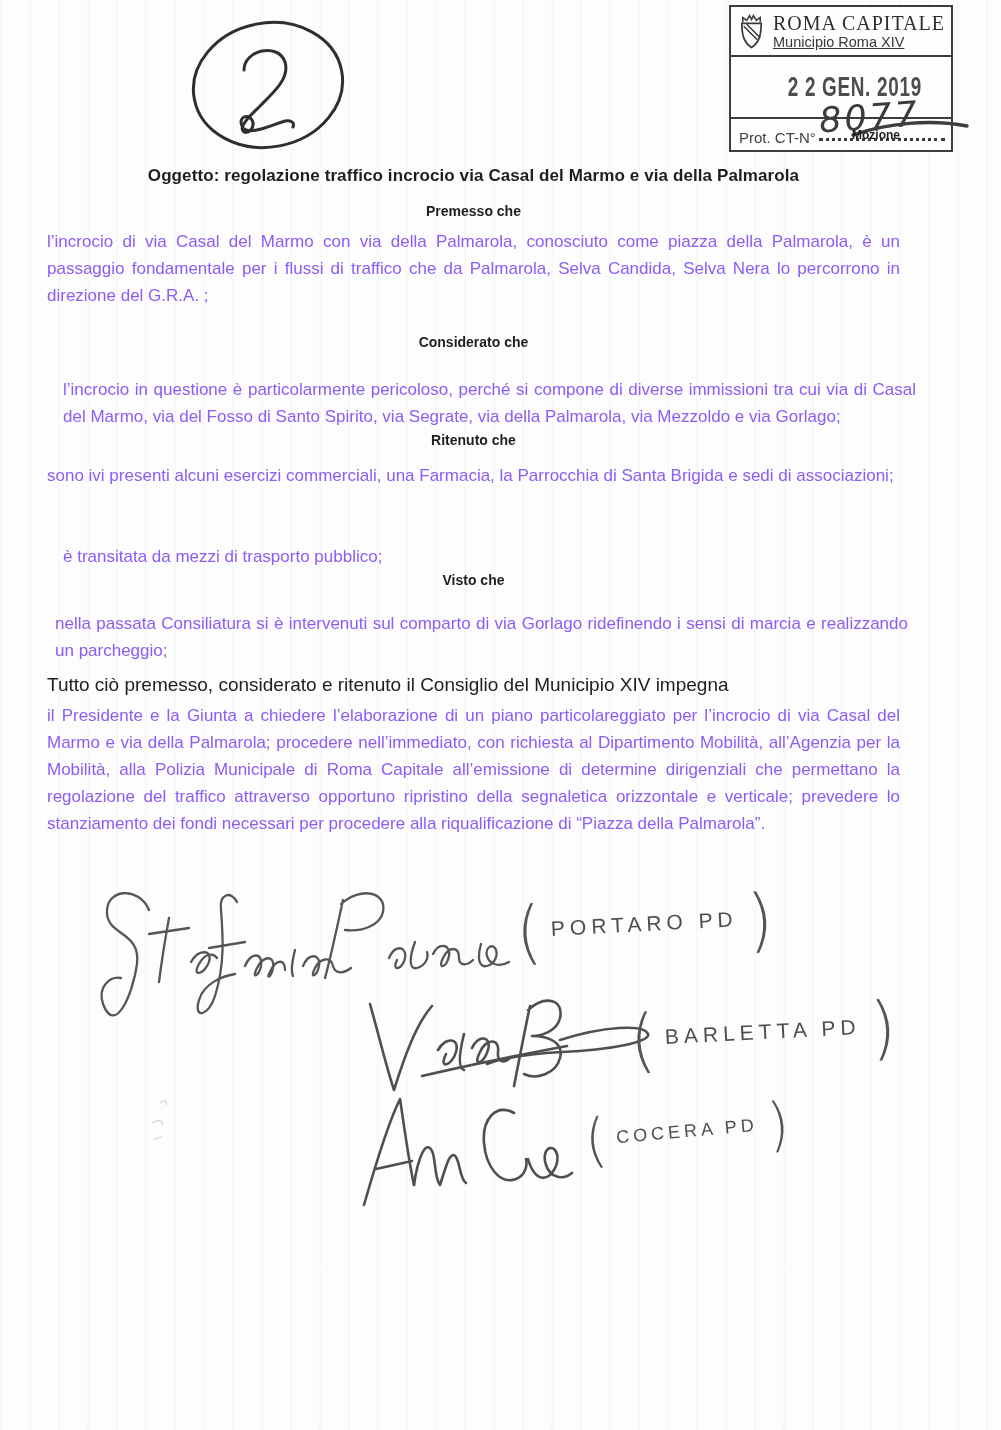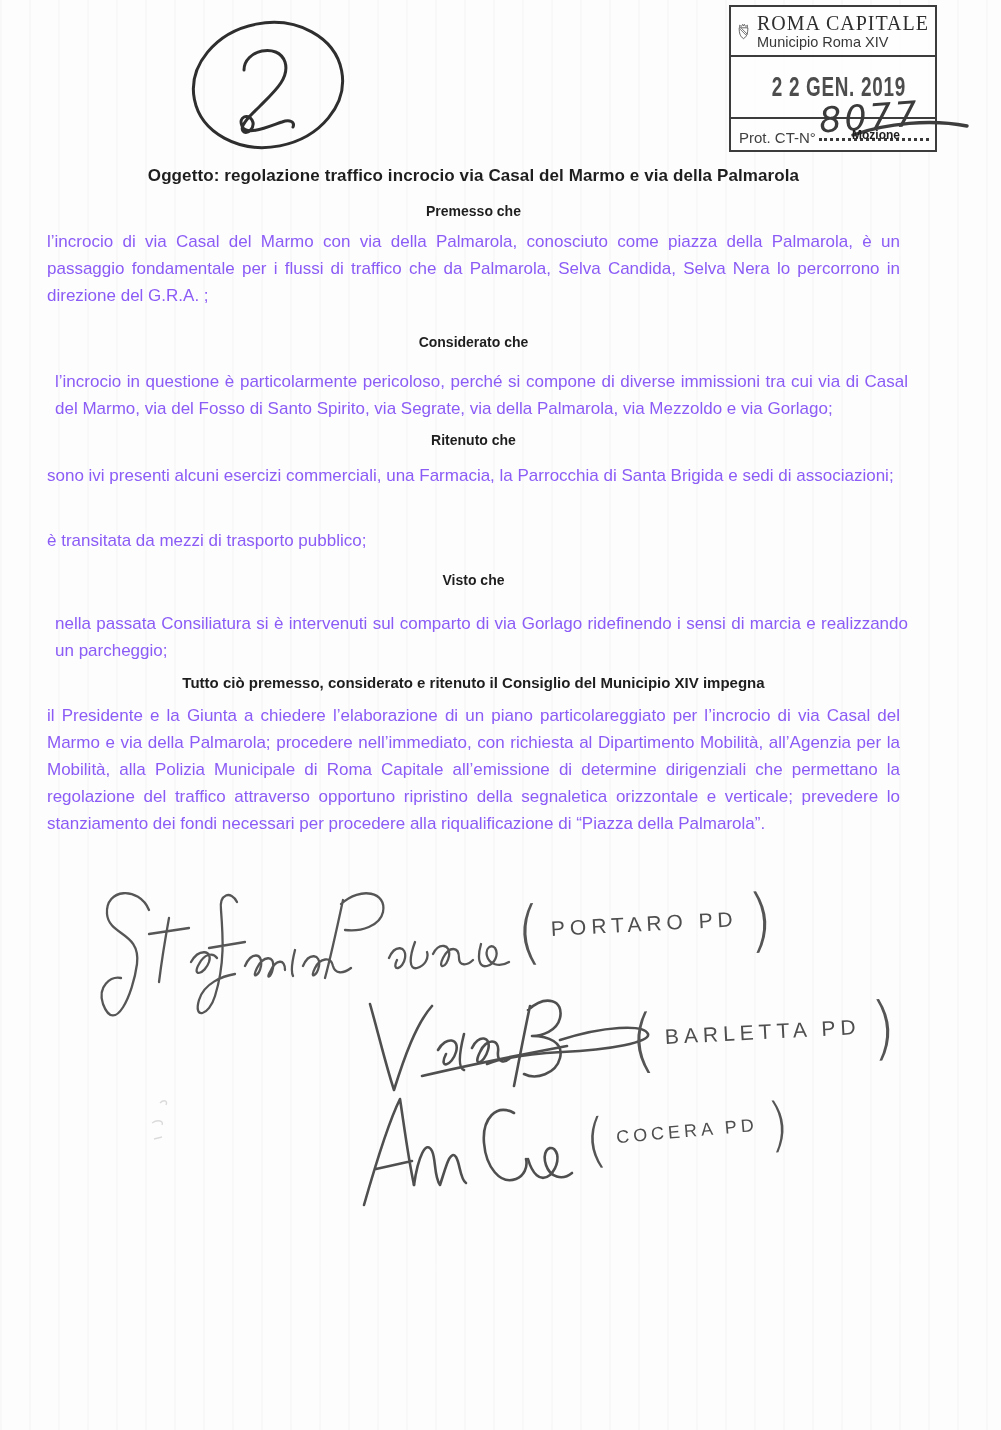--- a/index.html
+++ b/index.html
@@ -10,26 +10,26 @@
     font-family:"Liberation Sans", sans-serif;
     color:#1e1e1e;
   }
   .abs{position:absolute;}
   
   .col{left:47px;width:853px;}
   .doc-title{top:128px;text-align:right;font-weight:bold;font-size:12px;}
   .doc-subject{top:166px;text-align:center;font-weight:bold;font-size:17px;letter-spacing:.1px;}
   .sec-head{text-align:center;font-weight:bold;font-size:14px;}
   .para{font-size:17px;line-height:27px;text-align:justify;color:#8b5cf6;}
-  .closing-head{text-align:center;font-weight:bold;font-size:15px;}
+  .closing-head{text-align:left;font-weight:normal;font-size:19px;}
   
-  .stamp{left:729px;top:5px;width:208px;border:2px solid #3c3c3c;background:rgba(255,255,255,.65);box-sizing:border-box;}
+  .stamp{left:729px;top:5px;width:224px;border:2px solid #3c3c3c;background:rgba(255,255,255,.65);box-sizing:border-box;}
   .stamp-row1{display:flex;align-items:center;gap:7px;padding:5px 6px 4px 6px;border-bottom:2px solid #3c3c3c;height:39px;}
   .stamp-org{font-family:"Liberation Serif", serif;font-size:20px;letter-spacing:1px;color:#2e2e2e;white-space:nowrap;line-height:20px;}
-  .stamp-municipio{font-size:14.5px;color:#383838;white-space:nowrap;line-height:16px;margin-top:1px;}
+  .stamp-municipio{font-size:14.5px;color:#383838;white-space:nowrap;line-height:16px;margin-top:1px;text-decoration:underline;}
   .stamp-row2{height:60px;border-bottom:2px solid #3c3c3c;display:flex;align-items:center;justify-content:flex-end;}
   .stamp-date{font-size:27px;font-weight:bold;letter-spacing:1px;color:#4d4d4d;transform:scaleX(.7);white-space:nowrap;}
   .stamp-row3{height:31px;position:relative;}
   .prot-label{position:absolute;left:8px;bottom:4px;font-size:15px;color:#404040;}
   .prot-dots{position:absolute;left:88px;right:6px;bottom:9px;border-bottom:3.5px dotted #3a3a3a;}
   .prot-number{position:absolute;left:88px;top:-22px;font-size:35px;font-style:italic;letter-spacing:3px;color:#3b3b3b;transform:rotate(-4deg);font-family:"DejaVu Sans", sans-serif;}
   .prot-strike{position:absolute;left:120px;top:-8px;}
   
   .sig-ink{stroke:#565656;stroke-width:2.3;fill:none;stroke-linecap:round;stroke-linejoin:round;}
   .sig-label{display:flex;align-items:center;color:#4e4e4e;white-space:nowrap;}
@@ -75,25 +75,25 @@
   </div>
 </div>
 
 <div class="abs col doc-title">Mozione</div>
 <div class="abs col doc-subject">Oggetto: regolazione traffico incrocio via Casal del Marmo e via della Palmarola</div>
 
 <div class="abs col sec-head" style="top:203px">Premesso che</div>
 <p class="abs col para" style="top:228px;margin:0">l’incrocio di via Casal del Marmo con via della Palmarola, conosciuto come piazza della Palmarola, è un passaggio fondamentale per i flussi di traffico che da Palmarola, Selva Candida, Selva Nera lo percorrono in direzione del G.R.A. ;</p>
 
 <div class="abs col sec-head" style="top:334px">Considerato che</div>
-<p class="abs col para" style="top:360px;margin:8px">l’incrocio in questione è particolarmente pericoloso, perché si compone di diverse immissioni tra cui via di Casal del Marmo, via del Fosso di Santo Spirito, via Segrate, via della Palmarola, via Mezzoldo e via Gorlago;</p>
+<p class="abs col para" style="top:360px;margin:16px">l’incrocio in questione è particolarmente pericoloso, perché si compone di diverse immissioni tra cui via di Casal del Marmo, via del Fosso di Santo Spirito, via Segrate, via della Palmarola, via Mezzoldo e via Gorlago;</p>
 
 <div class="abs col sec-head" style="top:432px">Ritenuto che</div>
 <p class="abs col para" style="top:462px;margin:0">sono ivi presenti alcuni esercizi commerciali, una Farmacia, la Parrocchia di Santa Brigida e sedi di associazioni;</p>
-<p class="abs col para" style="top:527px;margin:0">è transitata da mezzi di trasporto pubblico;</p>
+<p class="abs col para" style="top:527px;margin:16px">è transitata da mezzi di trasporto pubblico;</p>
 
 <div class="abs col sec-head" style="top:572px">Visto che</div>
 <p class="abs col para" style="top:602px;margin:8px">nella passata Consiliatura si è intervenuti sul comparto di via Gorlago ridefinendo i sensi di marcia e realizzando un parcheggio;</p>
 
 <div class="abs col closing-head" style="top:674px">Tutto ciò premesso, considerato e ritenuto il Consiglio del Municipio XIV impegna</div>
 <p class="abs col para" style="top:702px;margin:0"> il Presidente e la Giunta a chiedere l’elaborazione di un piano particolareggiato per l’incrocio di via Casal del Marmo e via della Palmarola; procedere nell’immediato, con richiesta al Dipartimento Mobilità, all’Agenzia per la Mobilità, alla Polizia Municipale di Roma Capitale all’emissione di determine dirigenziali che permettano la regolazione del traffico attraverso opportuno ripristino della segnaletica orizzontale e verticale; prevedere lo stanziamento dei fondi necessari per procedere alla riqualificazione di “Piazza della Palmarola”.</p>
 
 <svg class="abs" style="left:85px;top:876px;" width="500" height="170" viewBox="0 0 500 170" aria-label="Stefania Portaro">
   <path class="sig-ink" d="M64,34 C54,10 20,12 22,38 C24,60 56,56 52,88 C48,118 30,160 18,128 C12,110 26,100 36,102"></path>
   <path class="sig-ink" d="M84,42 C80,64 76,90 74,106 M64,58 L104,52"></path>

